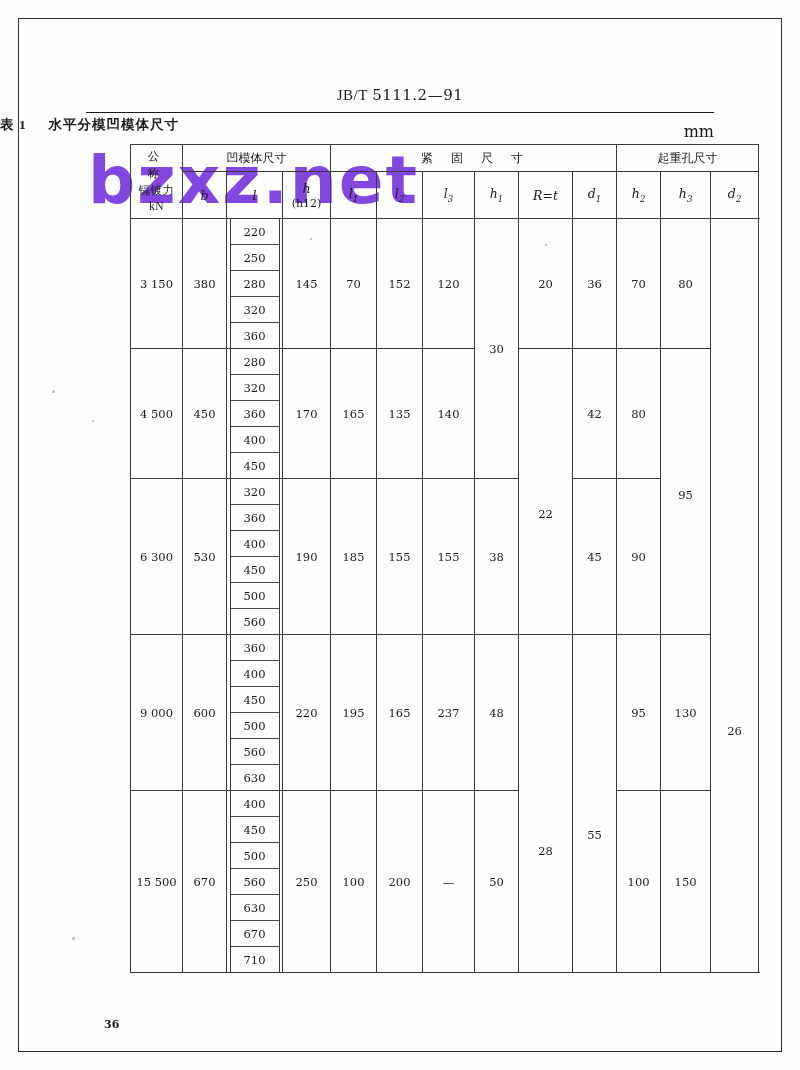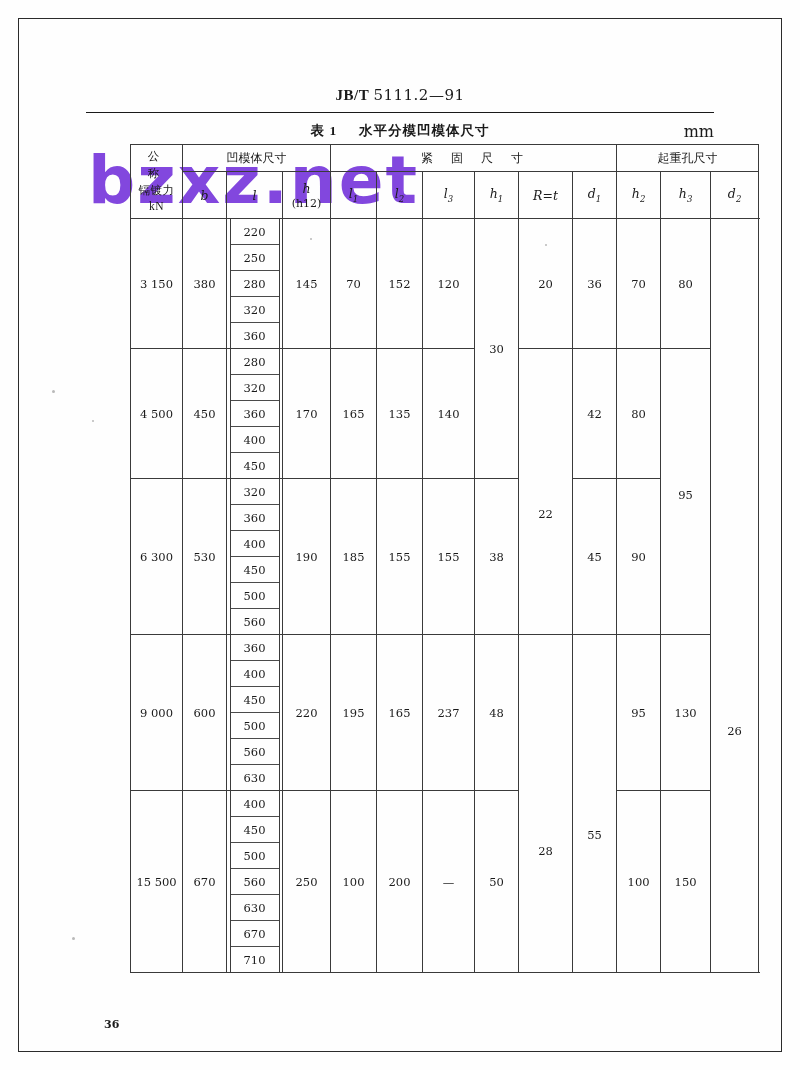--- a/index.html
+++ b/index.html
@@ -47,39 +47,39 @@
   .doc-title {
     position: absolute;
     left: 0; top: 86px;
     width: 800px;
     text-align: center;
     font-size: 15px;
     letter-spacing: 0.5px;
     z-index: 6;
   }
   .doc-title .std-prefix {
-    font-weight: bold;
+    font-weight: normal;
     font-family: "Liberation Serif", serif;
     text-align: center;
   }
   .doc-title .std-num {
     font-family: "DejaVu Serif", serif;
   }
   .head-rule {
     position: absolute;
     left: 86px; top: 112px;
     width: 628px;
     border-top: 1.6px solid #1a1a1a;
     z-index: 6;
   }
   .table-caption {
     position: absolute;
-    left: 0; top: 122px;
+    left: 0; top: 116px;
     width: 800px;
-    text-align: center;
+    text-align: left;
     font-size: 13.5px;
     font-weight: bold;
     letter-spacing: 1px;
     z-index: 6;
   }
   .unit-label {
     position: absolute;
     right: 86px; top: 122px;
     font-size: 16px;
     font-family: "DejaVu Serif", serif;

